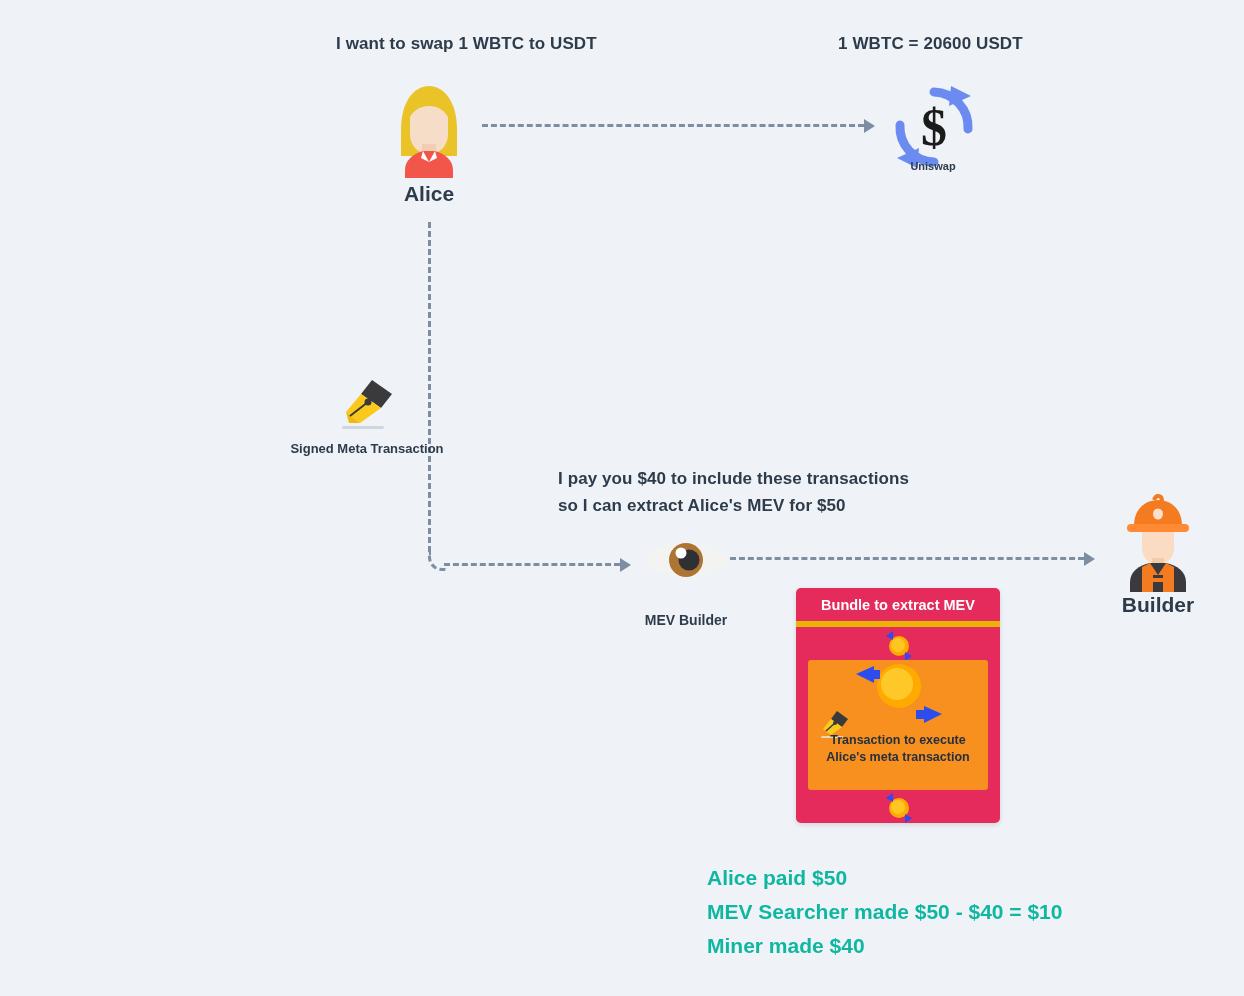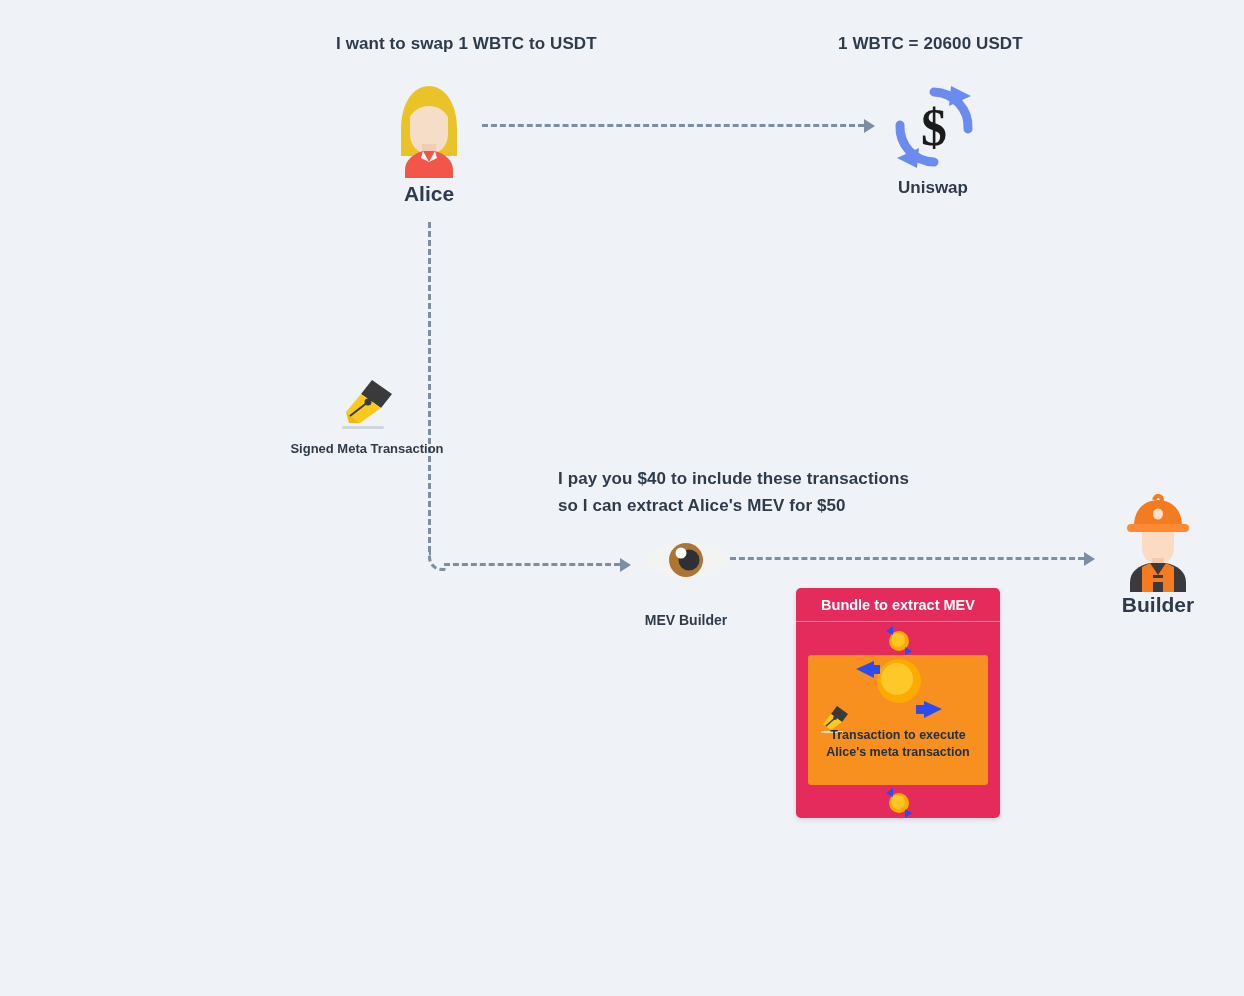--- a/index.html
+++ b/index.html
@@ -72,21 +72,21 @@
     border-radius: 5px;
     box-shadow: 0 2px 5px rgba(0,0,0,0.12);
     overflow: hidden;
   }
   .bundle-title {
     color: #ffffff;
     font-weight: bold;
     font-size: 14.5px;
     text-align: center;
     padding: 9px 0 8px 0;
-    border-bottom: 1px solid #eab308;
+    border-bottom: 6px solid #eab308;
     white-space: pre;
   }
   .bundle-body {
     position: relative;
     height: 196px;
   }
   .inner-card {
     position: absolute;
     left: 12px;
     top: 33px;
@@ -145,21 +145,21 @@
 
       <path d="M45 10 A35 35 0 0 1 79 47" fill="none" stroke="#6c8bf0" stroke-width="9" stroke-linecap="round"></path>
       <polygon points="62,4 82,14 60,24" fill="#6c8bf0"></polygon>
 
       <path d="M45 80 A35 35 0 0 1 11 43" fill="none" stroke="#6c8bf0" stroke-width="9" stroke-linecap="round"></path>
       <polygon points="28,86 8,76 30,66" fill="#6c8bf0"></polygon>
 
       <text x="45" y="63" font-family="'Liberation Serif', serif" font-size="52" font-weight="bold" fill="#1b1b1b" text-anchor="middle">$</text>
     </svg>
   </div>
-  <div class="abs node-name" style="left:873px; top:178px; width:120px; font-size:17px;">Uniswap</div>
+  <div class="abs node-name" style="left:873px; top:160px; width:120px; font-size:11px;">Uniswap</div>
 
   <div class="abs dash-v" style="left:428px; top:222px; height:330px;"></div>
   <div class="abs" style="left:428px; top:552px; width:16px; height:16px;
               border-left:3px dashed #7d8ea3; border-bottom:3px dashed #7d8ea3;
               border-bottom-left-radius:14px;"></div>
   <div class="abs" style="left:444px; top:558px; width:190px; height:14px;">
     <div class="dash-h abs" style="left:0; top:5px; width:176px;"></div>
     <div class="arrow-head abs" style="left:176px; top:0;"></div>
   </div>
 
@@ -261,14 +261,19 @@
           <circle cx="19" cy="17" r="10" fill="#ffaa00"></circle>
           <circle cx="18" cy="16" r="7" fill="#ffc522"></circle>
           <polygon points="13,2 6,7 13,11" fill="#2b4df0"></polygon>
           <polygon points="25,32 32,27 25,23" fill="#2b4df0"></polygon>
         </svg>
       </div>
 
     </div>
   </div>
 
+  <div class="abs" style="left:707px; top:861px;">
+    <div class="summary-line">Alice paid $50</div>
+    <div class="summary-line">MEV Searcher made $50 - $40 = $10</div>
+    <div class="summary-line">Miner made $40</div>
+  </div>
 
 </div>
 
 </body></html>

